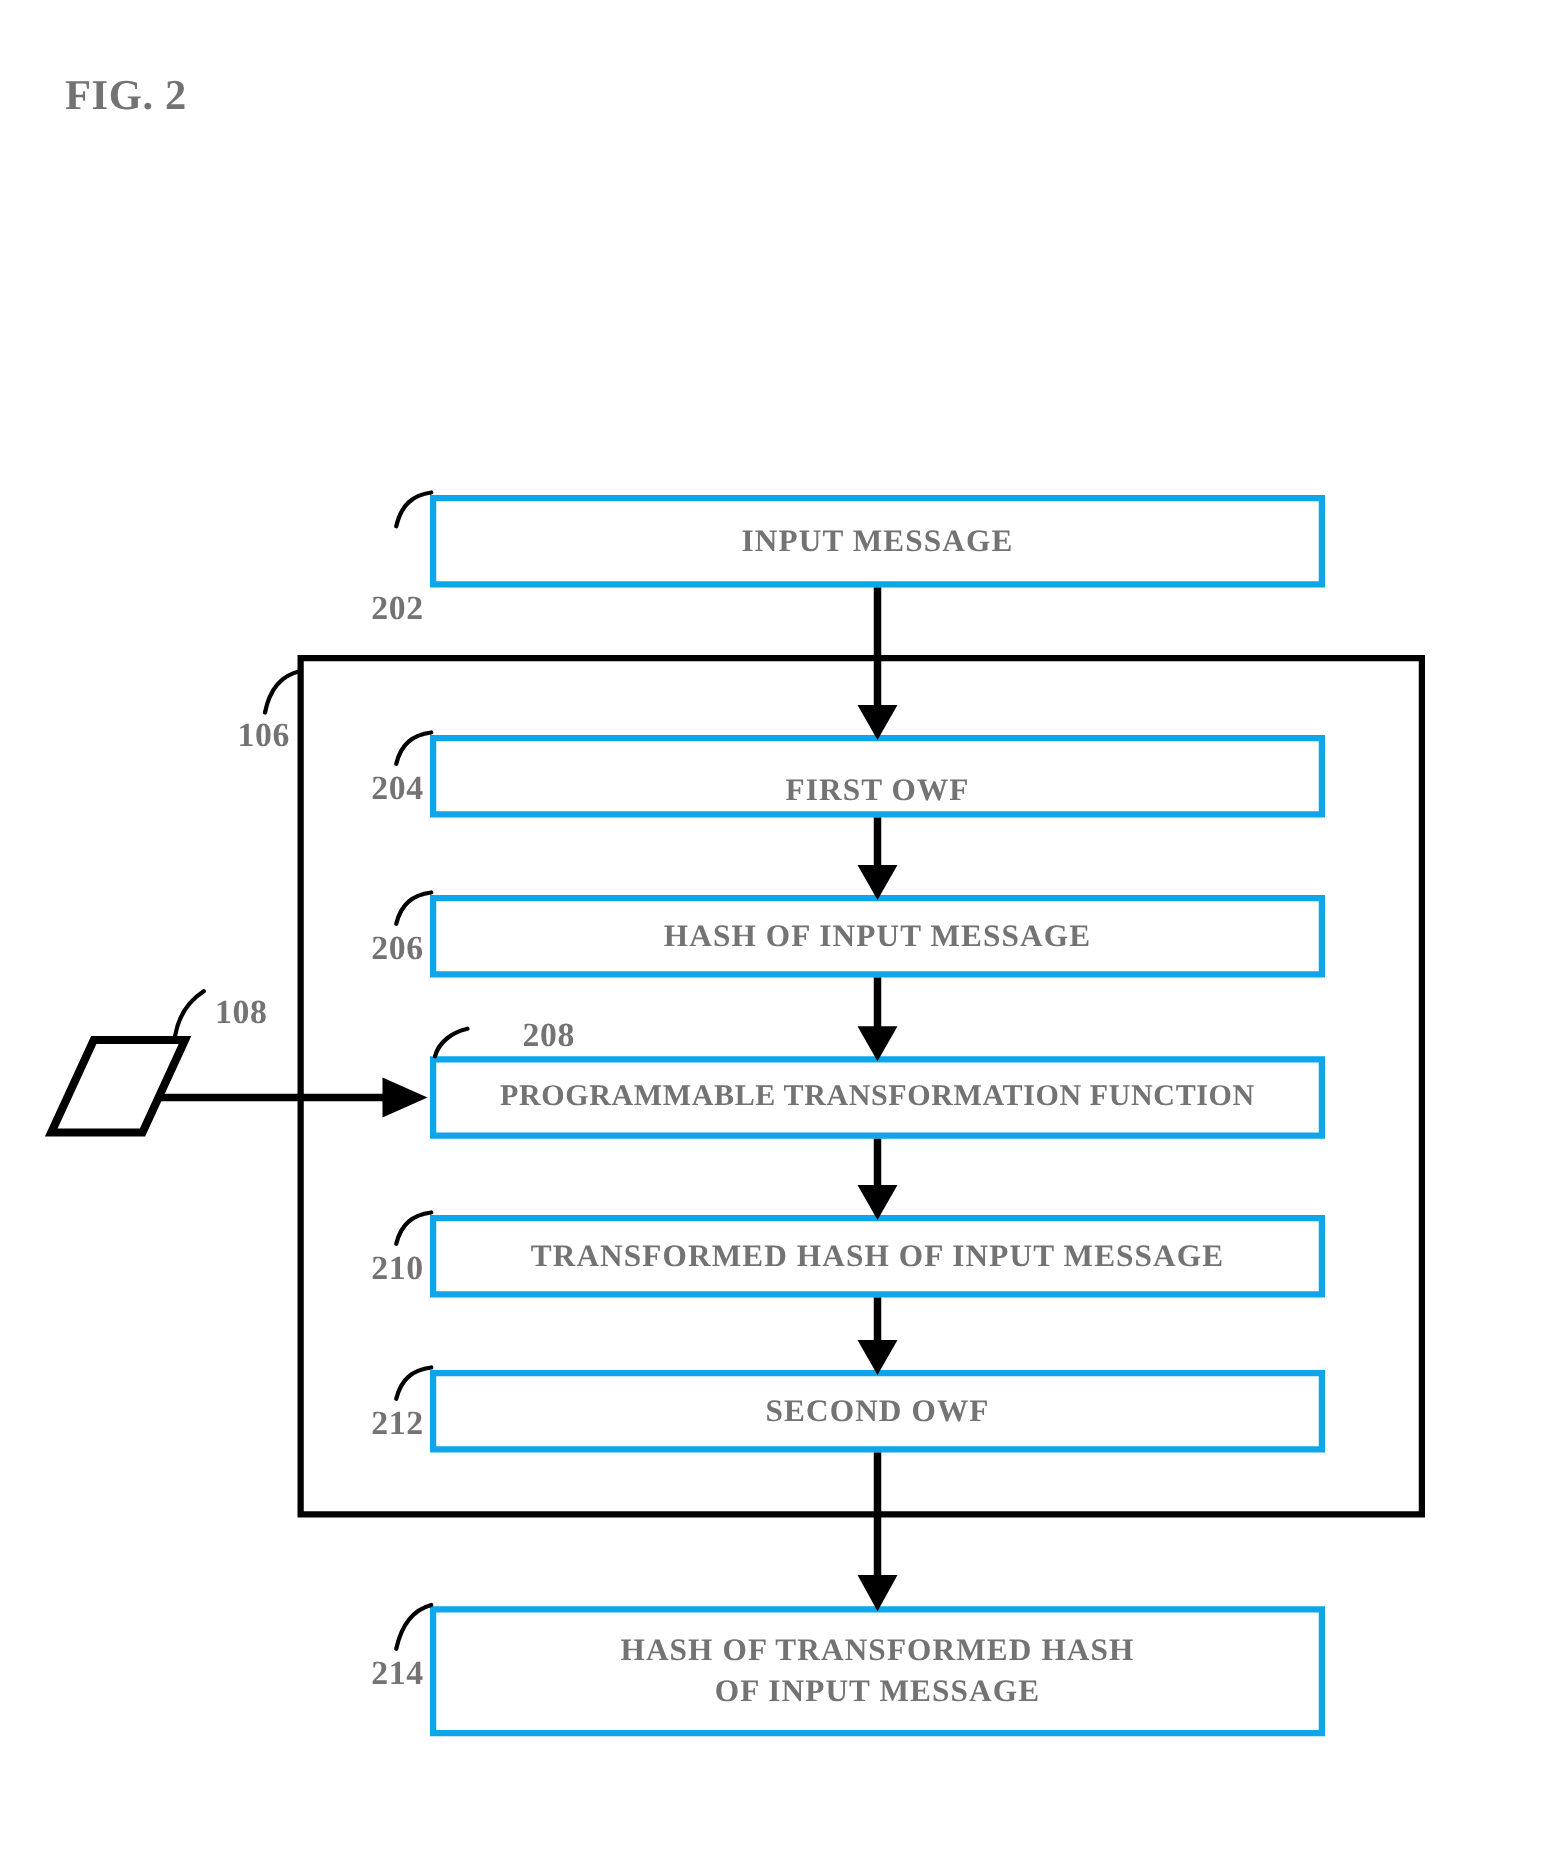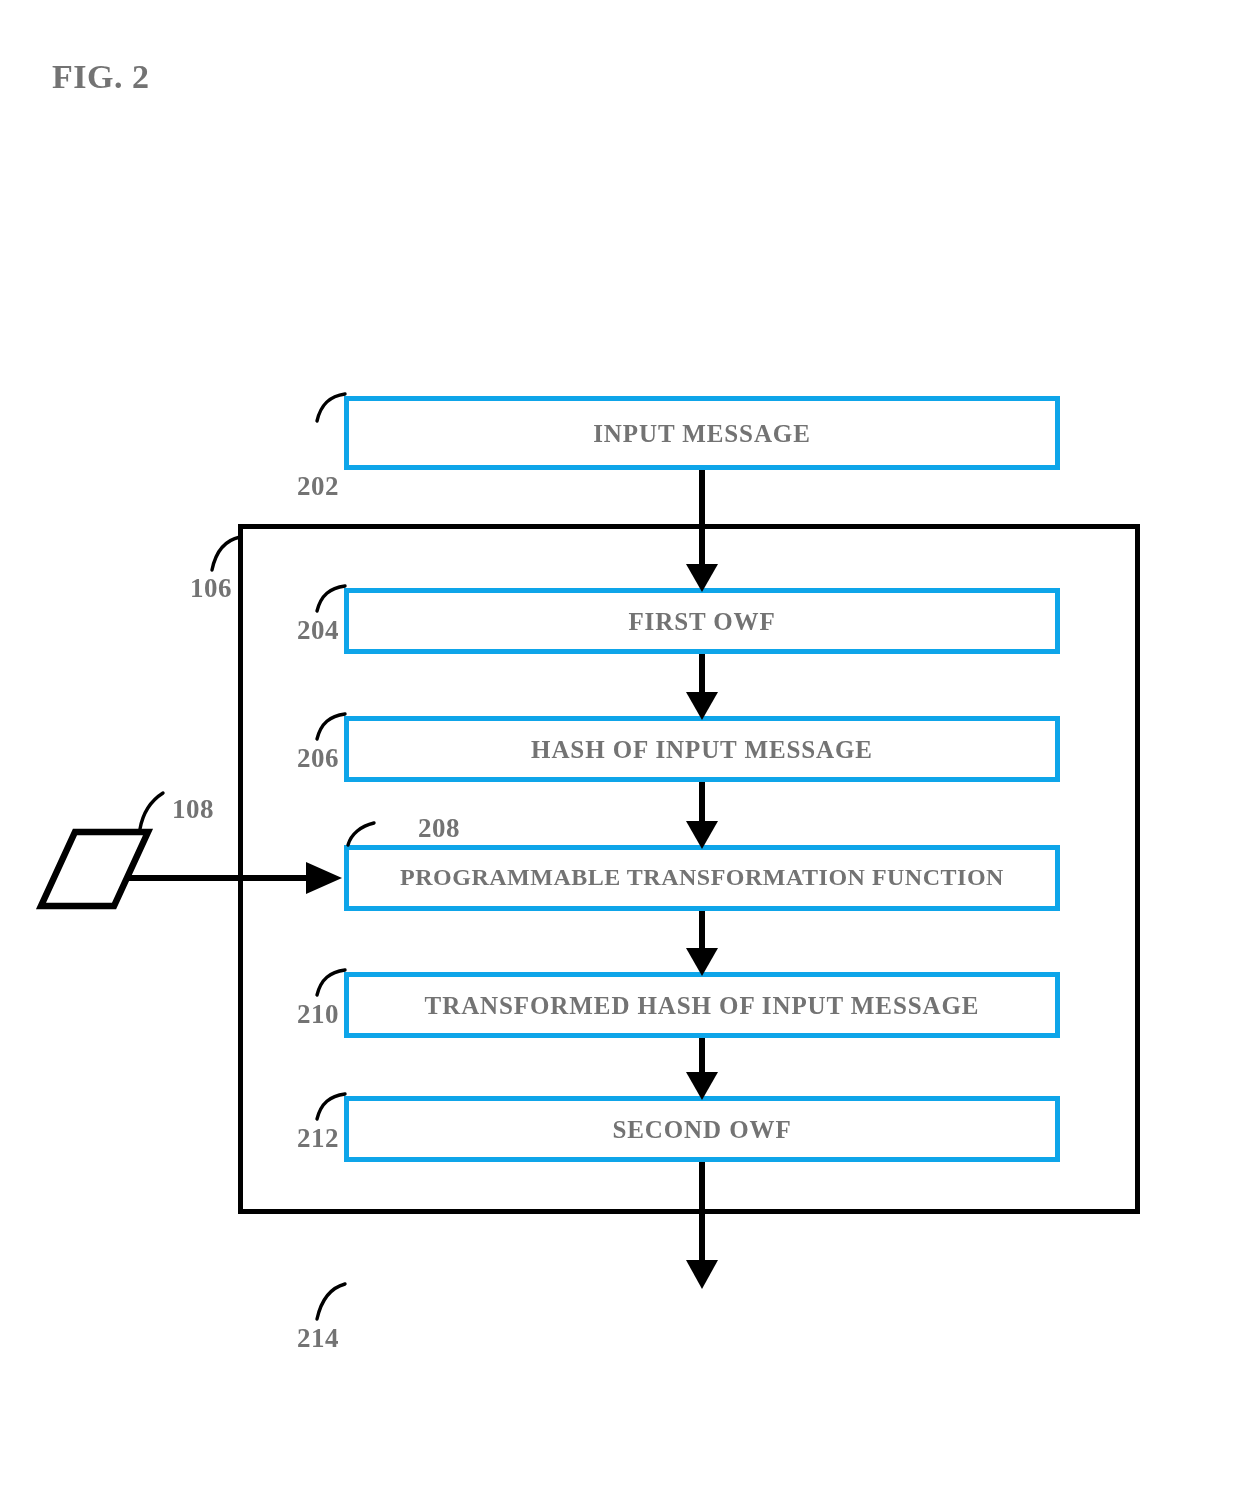--- a/index.html
+++ b/index.html
@@ -114,40 +114,44 @@
 <div id="page">
 
   <div id="fig-title">FIG. 2</div>
 
   <div id="container-106"></div>
 
   <div class="proc-box" style="left:344px; top:396px; width:716px; height:74px;">
     <span class="proc-label">INPUT MESSAGE</span>
   </div>
 
-  <div class="proc-box" style="left:344px; top:588px; width:716px; height:66px;">
+  <div class="proc-box" style="left:344px; top:588px; width:716px; height:66px;align-items:flex-end;">
     <span class="proc-label">FIRST OWF</span>
   </div>
 
   <div class="proc-box" style="left:344px; top:845px; width:716px; height:66px;">
     <span class="proc-label small">PROGRAMMABLE TRANSFORMATION FUNCTION</span>
   </div>
 
   <div class="proc-box" style="left:344px; top:716px; width:716px; height:66px;">
     <span class="proc-label">HASH OF INPUT MESSAGE</span>
   </div>
 
   <div class="proc-box" style="left:344px; top:972px; width:716px; height:66px;">
     <span class="proc-label">TRANSFORMED HASH OF INPUT MESSAGE</span>
   </div>
 
   <div class="proc-box" style="left:344px; top:1096px; width:716px; height:66px;">
     <span class="proc-label">SECOND OWF</span>
   </div>
 
+  <div class="proc-box" style="left:344px; top:1285px; width:716px; height:104px;">
+    <span class="proc-label">HASH OF TRANSFORMED HASH
+OF INPUT MESSAGE</span>
+  </div>
 
   <div class="ref-num" style="left:297px; top:432px;margin-top:41px;">202</div>
 
   <div class="ref-num" style="left:190px; top:575px;">106</div>
 
   <div class="ref-num" style="left:297px; top:617px;">204</div>
 
   <div class="ref-num" style="left:297px; top:745px;">206</div>
 
   <div class="ref-num" style="left:382px; top:815px;margin-left:36px;">208</div>

